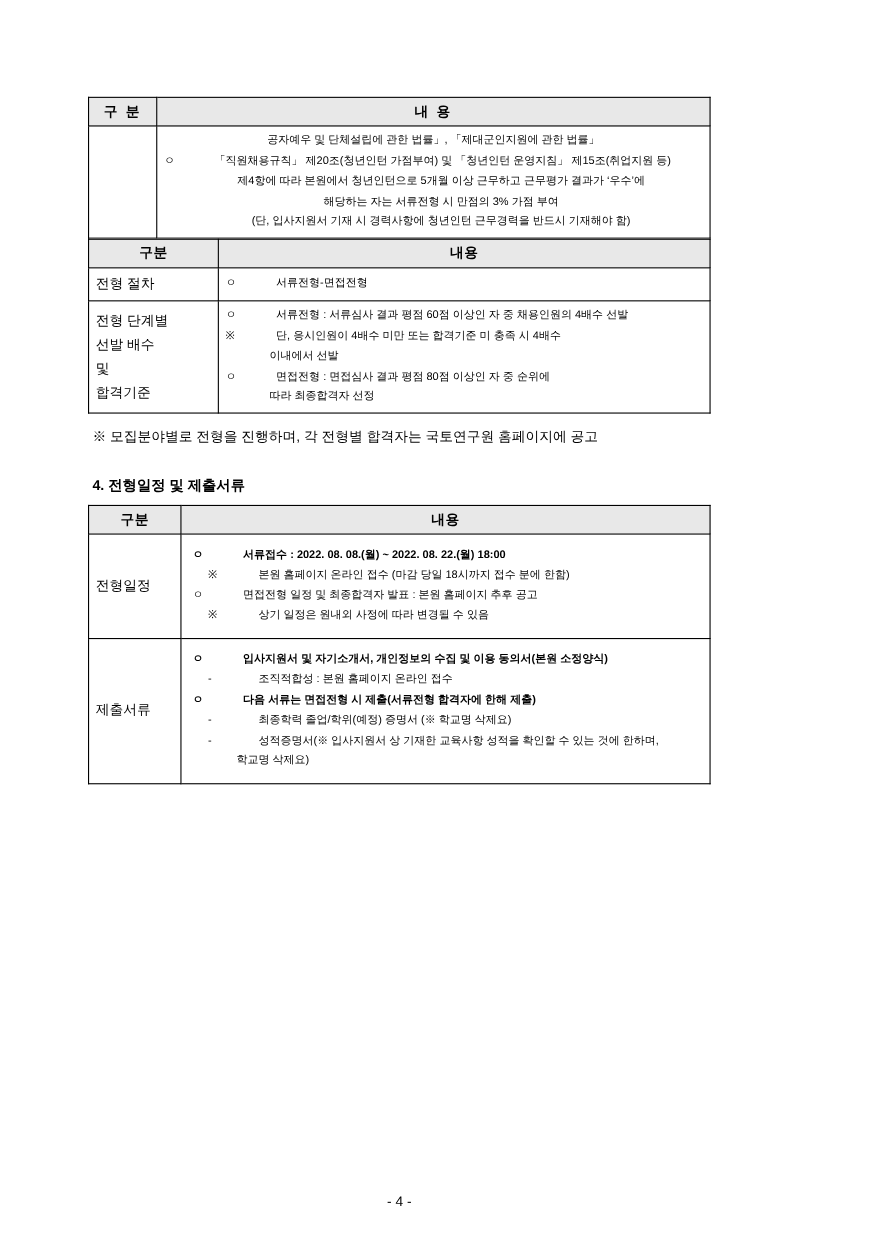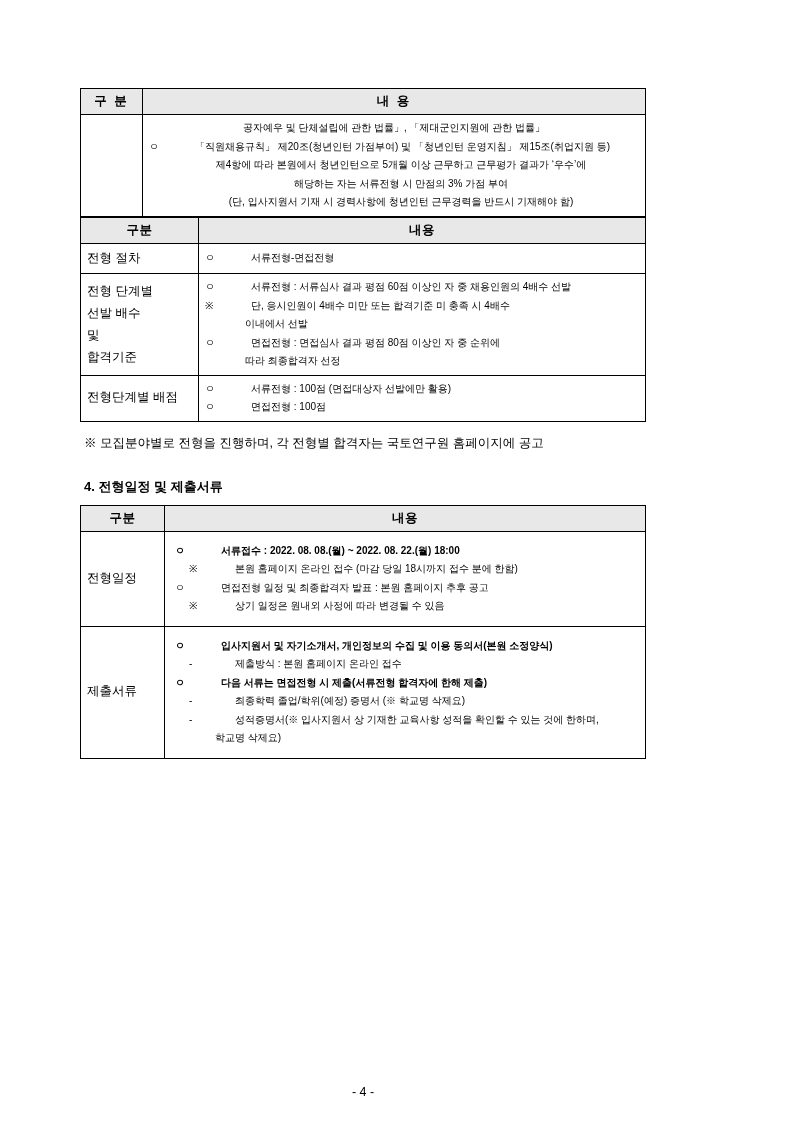--- a/index.html
+++ b/index.html
@@ -180,33 +180,20 @@
             <div class="indent3">이내에서 선발</div>
             <div class="bullet-row just">
               <span class="bullet-mark">ㅇ</span>
               <span class="bullet-text">면접전형 : 면접심사 결과 평점 80점 이상인 자 중 순위에</span>
             </div>
             <div class="indent3">따라 최종합격자 선정</div>
           </td>
         </tr>
 
 
-        <tr>
-          <td class="col-label">전형단계별 배점</td>
-          <td class="content-cell">
-            <div class="bullet-row">
-              <span class="bullet-mark">ㅇ</span>
-              <span class="bullet-text">서류전형 : 100점 (면접대상자 선발에만 활용)</span>
-            </div>
-            <div class="bullet-row">
-              <span class="bullet-mark">ㅇ</span>
-              <span class="bullet-text">면접전형 : 100점</span>
-            </div>
-          </td>
-        </tr>
       </tbody>
     </table>
   </div>
 
   <div class="note-line">※ 모집분야별로 전형을 진행하며, 각 전형별 합격자는 국토연구원 홈페이지에 공고</div>
 
   <div class="section-title">
     <span>4.</span>
     <span>전형일정 및 제출서류</span>
   </div>
@@ -247,21 +234,21 @@
 
         <tr>
           <td class="col-label">제출서류</td>
           <td class="content-cell" style="padding:10px 10px">
             <div class="bullet-row">
               <span class="bullet-mark bold">ㅇ</span>
               <span class="bullet-text bold">입사지원서 및 자기소개서, 개인정보의 수집 및 이용 동의서(본원 소정양식)</span>
             </div>
             <div class="bullet-row indent1">
               <span class="bullet-mark">-</span>
-              <span class="bullet-text">제출방식 : 본원 홈페이지 온라인 접수</span>
+              <span class="bullet-text">조직적합성 : 본원 홈페이지 온라인 접수</span>
             </div>
             <div class="bullet-row">
               <span class="bullet-mark bold">ㅇ</span>
               <span class="bullet-text bold">다음 서류는 면접전형 시 제출(서류전형 합격자에 한해 제출)</span>
             </div>
             <div class="bullet-row indent1">
               <span class="bullet-mark">-</span>
               <span class="bullet-text">최종학력 졸업/학위(예정) 증명서 (※ 학교명 삭제요)</span>
             </div>
             <div class="bullet-row indent1">

